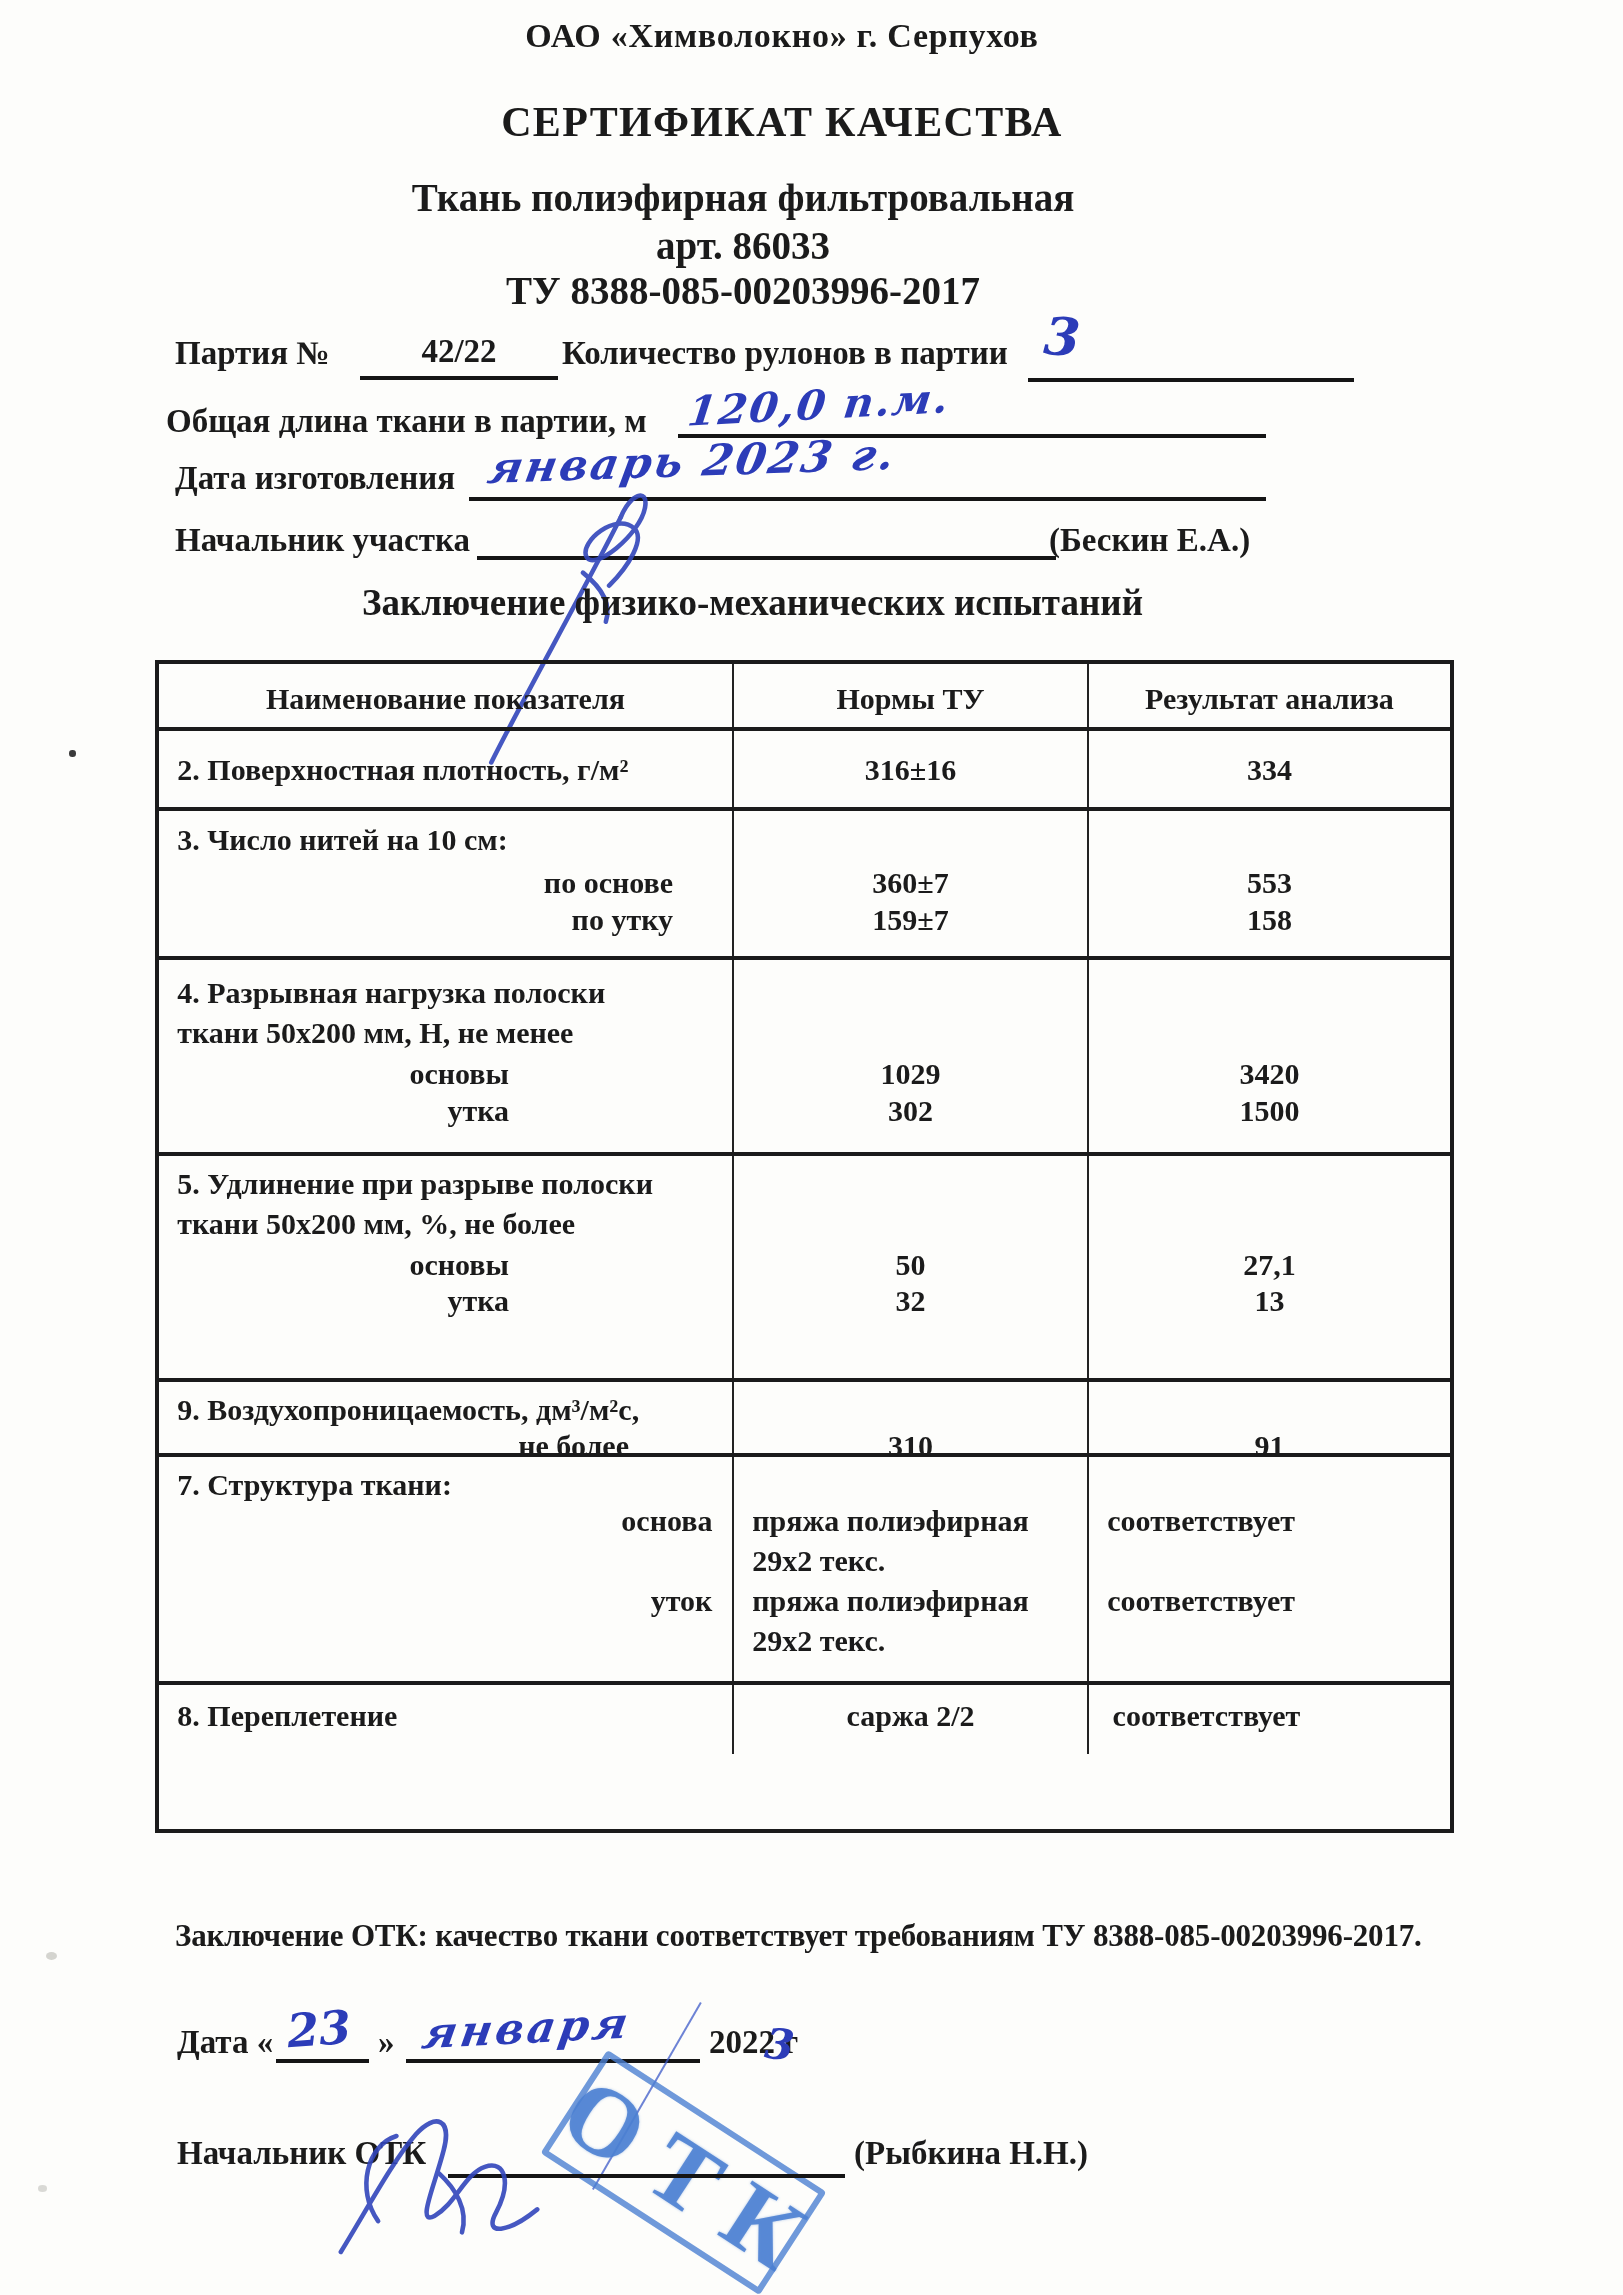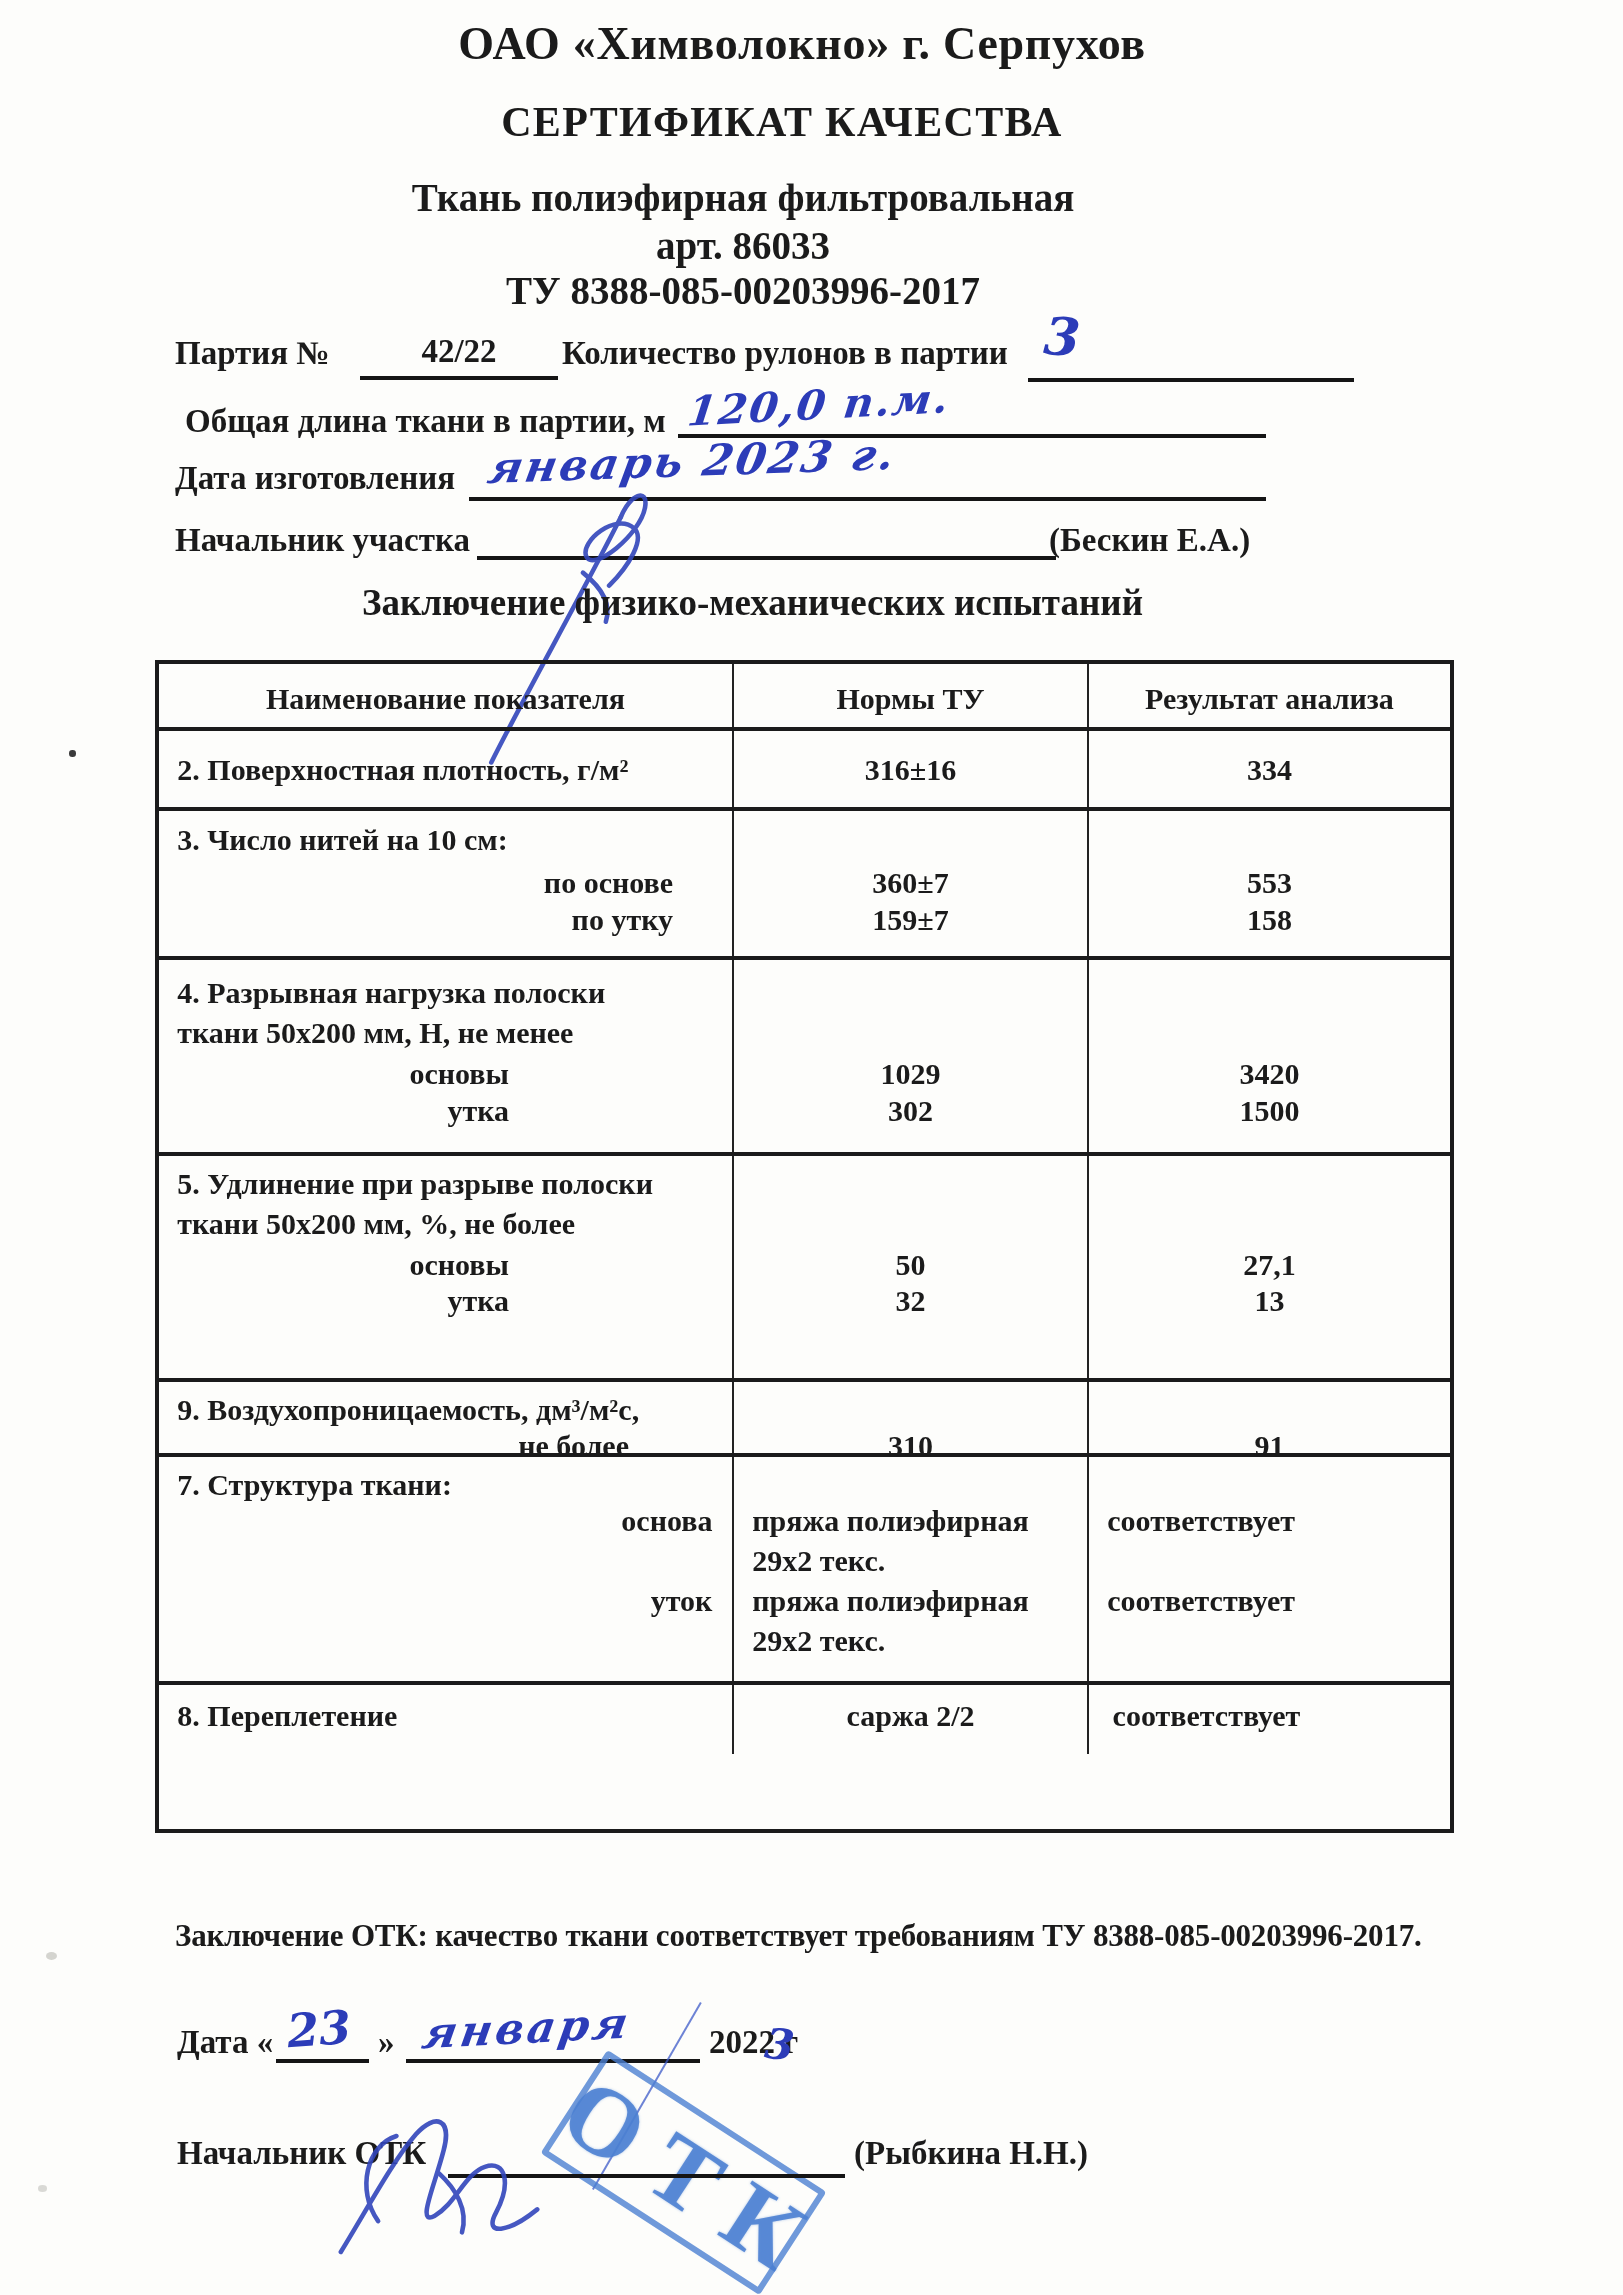--- a/index.html
+++ b/index.html
@@ -13,21 +13,21 @@
     width:1623px;height:2295px;
     margin:0 auto;
     background:#fdfdfb;
     overflow:hidden;
     font-family:"Liberation Serif","DejaVu Serif",serif;
     color:var(--ink);
     font-weight:bold;
   }
   .abs{position:absolute;}
   .ctr{left:0;text-align:center;}
-  .org{width:1564px;font-size:46px;letter-spacing:0.7px;padding-left:20px;}
+  .org{width:1564px;font-size:34px;letter-spacing:0.7px;}
   .title{width:1564px;font-size:42px;letter-spacing:1.3px;}
   .prod{width:1486px;font-size:39px;}
   .lbl{font-size:33px;white-space:nowrap;}
   .uline{border-bottom:4.6px solid #151515;}
   .uval{display:block;width:100%;text-align:center;font-size:33px;}
   .pen{
     color:var(--pen);
     font-family:"DejaVu Serif",serif;
     font-style:italic;
     font-weight:bold;
@@ -80,21 +80,21 @@
   <div class="abs ctr prod" style="top:268px">ТУ 8388-085-00203996-2017</div>
 
   <span class="abs lbl" style="left:175px;top:335px">Партия №</span>
   <span class="abs uline" style="left:360px;top:333px;width:198px;height:43px">
       <span class="uval">42/22</span>
     </span>
   <span class="abs lbl" style="left:562px;top:335px">Количество рулонов в партии</span>
   <span class="abs uline" style="left:1028px;top:333px;width:326px;height:45px"></span>
   <span class="abs pen" style="left:1044px;top:306px;font-size:52px;transform:rotate(4deg)">3</span>
 
-  <span class="abs lbl" style="left:185px;top:403px">Общая длина ткани в партии, м</span>
+  <span class="abs lbl" style="left:166px;top:403px">Общая длина ткани в партии, м</span>
   <span class="abs uline" style="left:678px;top:391px;width:588px;height:43px"></span>
   <span class="abs pen" style="left:689px;top:381px;font-size:41px;transform:skewX(-10deg) rotate(-3deg);letter-spacing:2px">120,0 п.м.</span>
 
   <span class="abs lbl" style="left:175px;top:460px">Дата изготовления</span>
   <span class="abs uline" style="left:469px;top:454px;width:797px;height:43px"></span>
   <span class="abs pen" style="left:490px;top:436px;font-size:43px;transform:skewX(-12deg) rotate(-2deg);letter-spacing:2.6px">январь 2023 г.</span>
 
   <span class="abs lbl" style="left:175px;top:522px">Начальник участка</span>
   <span class="abs uline" style="left:477px;top:513px;width:579px;height:43px"></span>
   <span class="abs lbl" style="left:1049px;top:522px">(Бескин Е.А.)</span>

